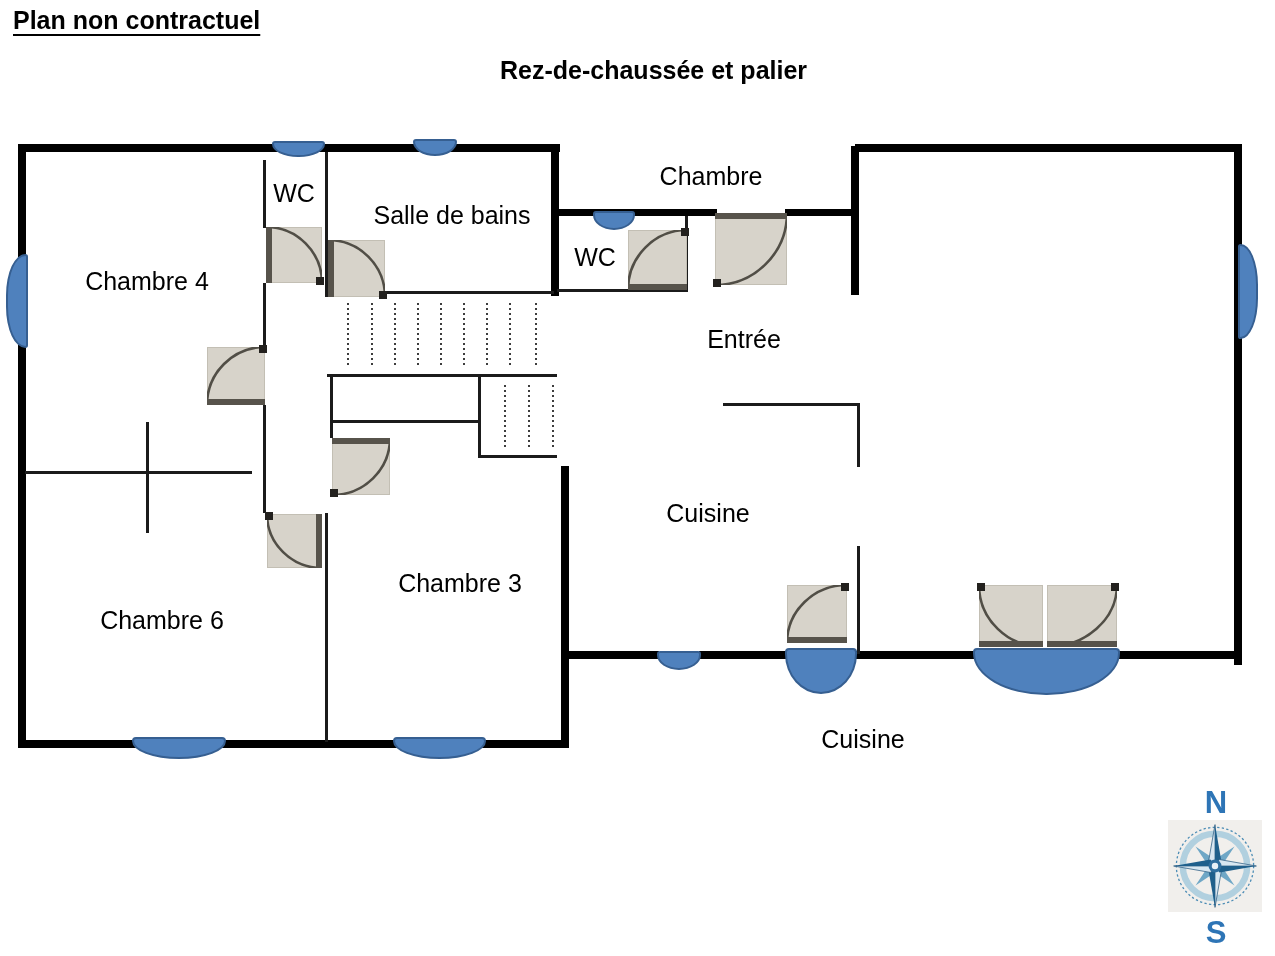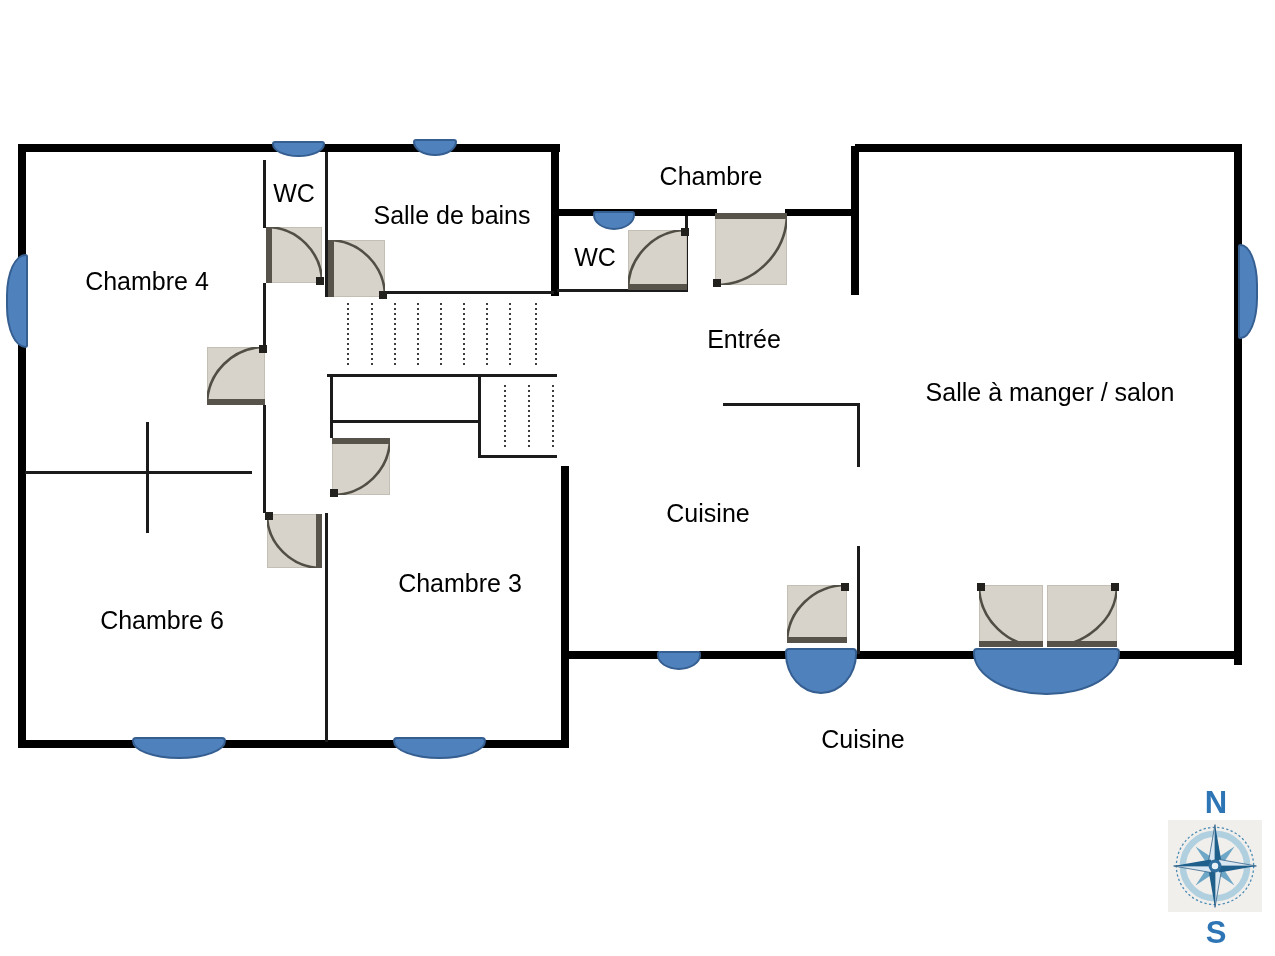--- a/index.html
+++ b/index.html
@@ -26,20 +26,22 @@
   .title-underline{text-decoration:underline;text-underline-offset:5px;text-decoration-thickness:2px;}
   .compass-letter{position:absolute;transform:translate(-50%,-50%);font-size:31px;font-weight:600;color:var(--compass,#2e75b6);}
   .compass-box{position:absolute;background:#f1efec;}
   .compass-box svg{width:100%;height:100%;display:block;}
 </style>
 </head>
 <body>
 
 <div class="canvas">
 
+  <div class="title title-underline" style="left:13px;top:6px;">Plan non contractuel</div>
+  <div class="title" style="left:500px;top:56px;">Rez-de-chaussée et palier</div>
 
   <div class="wall" style="left:22px;top:144px;width:538px;height:8px;"></div>
   <div class="wall" style="left:18px;top:144px;width:8px;height:604px;"></div>
   <div class="wall" style="left:18px;top:740px;width:548px;height:8px;"></div>
   <div class="wall" style="left:551px;top:144px;width:8px;height:152px;"></div>
   <div class="wall" style="left:561px;top:466px;width:8px;height:282px;"></div>
   <div class="wall" style="left:557px;top:209px;width:160px;height:7px;"></div>
   <div class="wall" style="left:785px;top:209px;width:66px;height:7px;"></div>
   <div class="wall" style="left:851px;top:146px;width:8px;height:149px;"></div>
   <div class="wall" style="left:855px;top:144px;width:387px;height:8px;"></div>
@@ -166,21 +168,20 @@
   <div class="window" style="left:973px;top:648px;width:147px;height:47px;border-radius:4px 4px 73px 73px / 4px 4px 42px 42px;"></div>
   <div class="window" style="left:132px;top:737px;width:94px;height:22px;border-radius:4px 4px 47px 47px / 4px 4px 18px 18px;"></div>
   <div class="window" style="left:393px;top:737px;width:93px;height:22px;border-radius:4px 4px 47px 47px / 4px 4px 18px 18px;"></div>
 
   <div class="label" style="left:147px;top:281px;">Chambre 4</div>
   <div class="label" style="left:294px;top:193px;">WC</div>
   <div class="label" style="left:452px;top:215px;">Salle de bains</div>
   <div class="label" style="left:711px;top:176px;">Chambre</div>
   <div class="label" style="left:595px;top:257px;">WC</div>
   <div class="label" style="left:744px;top:339px;">Entrée</div>
-  <div class="label" style="left:1050px;top:392px;">Salle à manger / salon</div>
   <div class="label" style="left:708px;top:513px;">Cuisine</div>
   <div class="label" style="left:460px;top:583px;">Chambre 3</div>
   <div class="label" style="left:162px;top:620px;">Chambre 6</div>
   <div class="label" style="left:863px;top:739px;">Cuisine</div>
 
   <div class="compass-letter" style="left:1216px;top:803px;">N</div>
   <div class="compass-box" style="left:1168px;top:820px;width:94px;height:92px;">
     <svg viewBox="0 0 100 100" aria-hidden="true">
       <circle cx="50" cy="50" r="35" fill="none" stroke="#a6cadd" stroke-width="7" opacity="0.85"></circle>
       <circle cx="50" cy="50" r="42" fill="none" stroke="#4b8cb5" stroke-width="1.4" stroke-dasharray="2.5 2.5"></circle>

